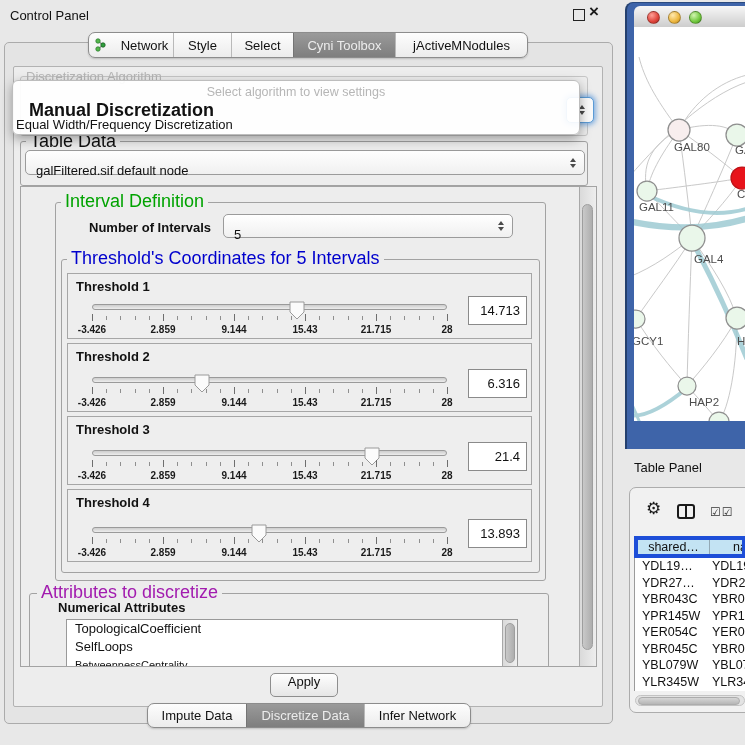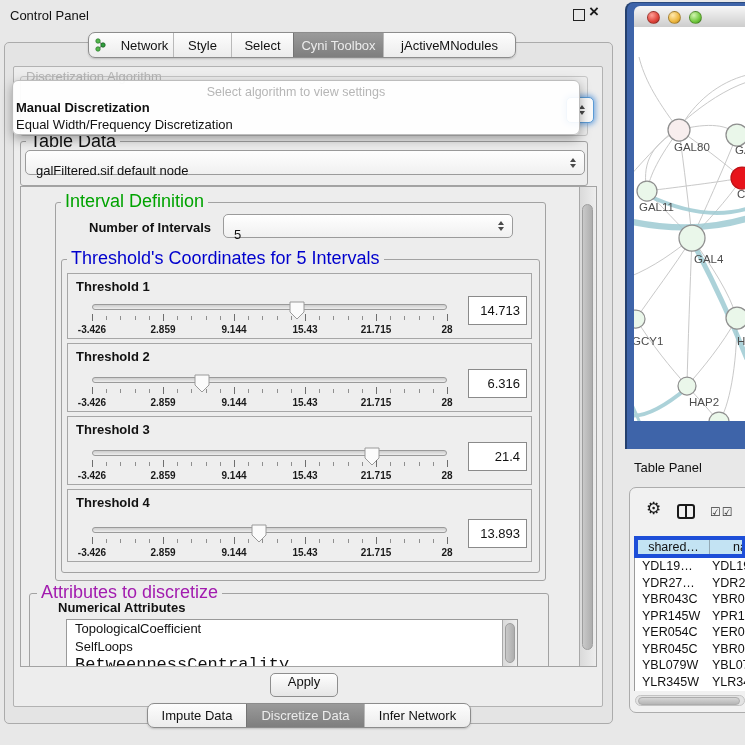--- a/index.html
+++ b/index.html
@@ -83,21 +83,21 @@
           </svg>
         </span>
         <span>Network</span>
       </div>
       <div class="tab" style="width:58px;box-sizing:border-box;">
         <span>Style</span>
       </div>
       <div class="tab" style="width:62px;box-sizing:border-box;">
         <span>Select</span>
       </div>
-      <div class="tab sel" style="width:90px;box-sizing:border-box;">
+      <div class="tab sel" style="width:102px;box-sizing:border-box;">
         <span>Cyni Toolbox</span>
       </div>
       <div class="tab" style="width:132px;box-sizing:border-box;">
         <span>jActiveMNodules</span>
       </div>
     </div>
 
     <div class="abs panel-inner" style="left:13px;top:66px;width:588px;height:639px;"></div>
 
     <div class="abs group" style="left:20px;top:76px;width:566px;height:58px;border-color:#C6C6C6;z-index:5;"></div>
@@ -106,21 +106,21 @@
     <div class="abs" style="left:566px;top:97px;width:26px;height:24px;border-radius:5px;background:#FAFAFA;
                 border:1px solid #5B9BD5;box-shadow:0 0 5px 2px rgba(95,155,220,0.75);z-index:10;">
       <span class="spin">
         <i class="up"></i>
           <i class="dn"></i>
       </span>
     </div>
 
     <div class="abs popup" style="left:12px;top:80px;width:566px;height:53px;z-index:20;">
       <div class="abs ellipsis" style="left:0;top:4px;width:100%;text-align:center;font-size:12.5px;color:#B6B6B6;">Select algorithm to view settings</div>
-      <div class="abs ellipsis" style="left:3px;top:19px;width:540px;font-size:13px;font-weight:bold;">Manual Discretization</div>
+      <div class="abs ellipsis" style="left:16px;top:19px;width:540px;font-size:18px;font-weight:bold;">Manual Discretization</div>
       <div class="abs ellipsis" style="left:3px;top:36px;width:540px;font-size:13px;">Equal Width/Frequency Discretization</div>
     </div>
 
     <div class="abs group" style="left:20px;top:141px;width:566px;height:43px;"></div>
     <span class="abs glabel" style="left:26px;top:135px;">Table Data</span>
     <div class="abs combo" style="left:25px;top:150px;width:560px;height:25px;">
       <span class="ellipsis">galFiltered.sif default node</span>
       <span class="spin">
           <i class="up"></i>
           <i class="dn"></i>
@@ -241,21 +241,21 @@
         <div class="vbox" style="top:29px;">13.893</div>
       </div>
 
       <div class="abs group" style="left:8px;top:406px;width:518px;height:90px;"></div>
       <span class="abs glabel" style="left:16px;top:399px;color:#a21caf;">Attributes to discretize</span>
       <span class="abs" style="left:37px;top:413px;font-size:13px;font-weight:bold;">Numerical Attributes</span>
 
       <div class="abs" style="left:45px;top:432px;width:452px;height:49px;background:#FFF;border:1px solid #999;box-sizing:border-box;overflow:hidden;">
         <div style="height:18px;line-height:18px;padding-left:8px;font-size:13px;">TopologicalCoefficient</div>
         <div style="height:18px;line-height:18px;padding-left:8px;font-size:13px;">SelfLoops</div>
-        <div style="height:18px;line-height:18px;padding-left:8px;font-size:17px;font-family:Liberation Mono, monospace;">BetweennessCentrality</div>
+        <div style="height:18px;line-height:18px;padding-left:8px;font-size:11px;">BetweennessCentrality</div>
         <div class="abs sbv" style="right:0;top:0;width:14px;height:100%;">
           <span class="th abs" style="top:3px;height:40px;left:1.5px;width:10px;"></span>
         </div>
       </div>
 
       <div class="abs sbv" style="left:558px;top:0;width:17px;height:479px;">
         <span class="th abs" style="top:17px;height:446px;"></span>
       </div>
     </div>
 

